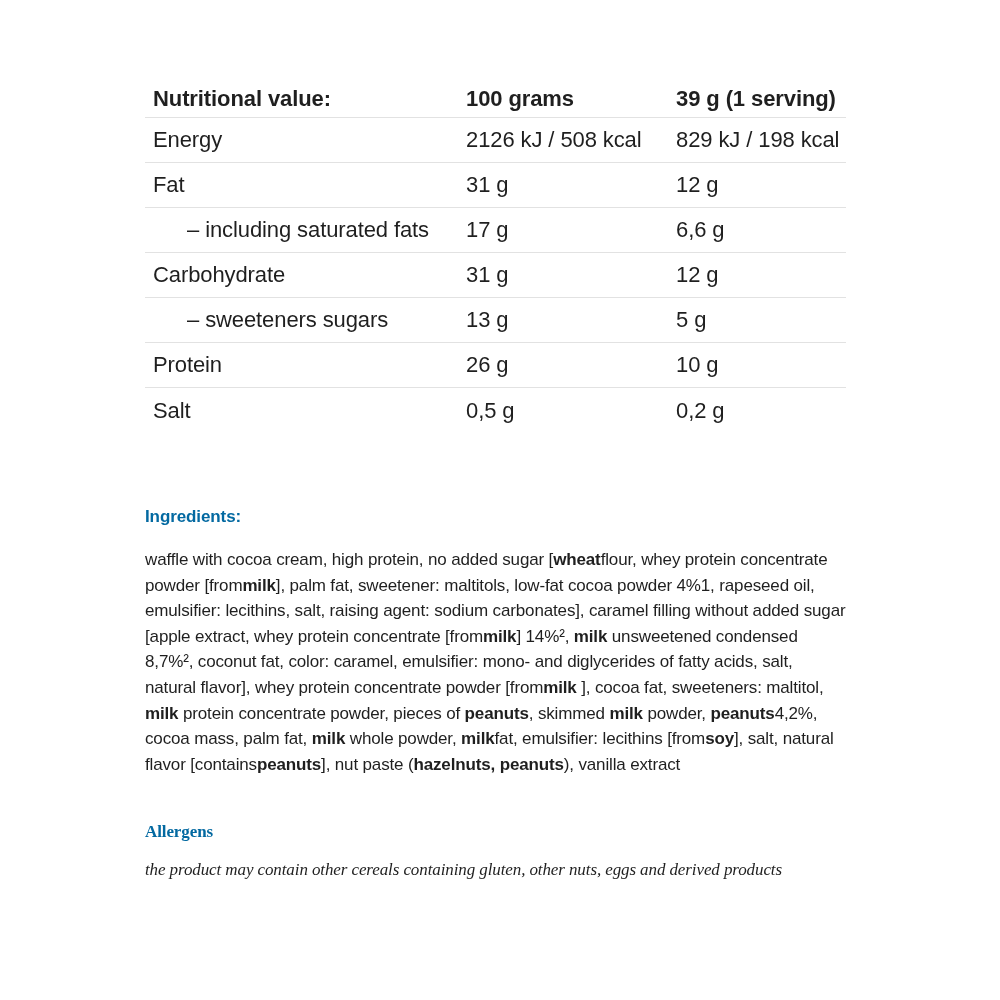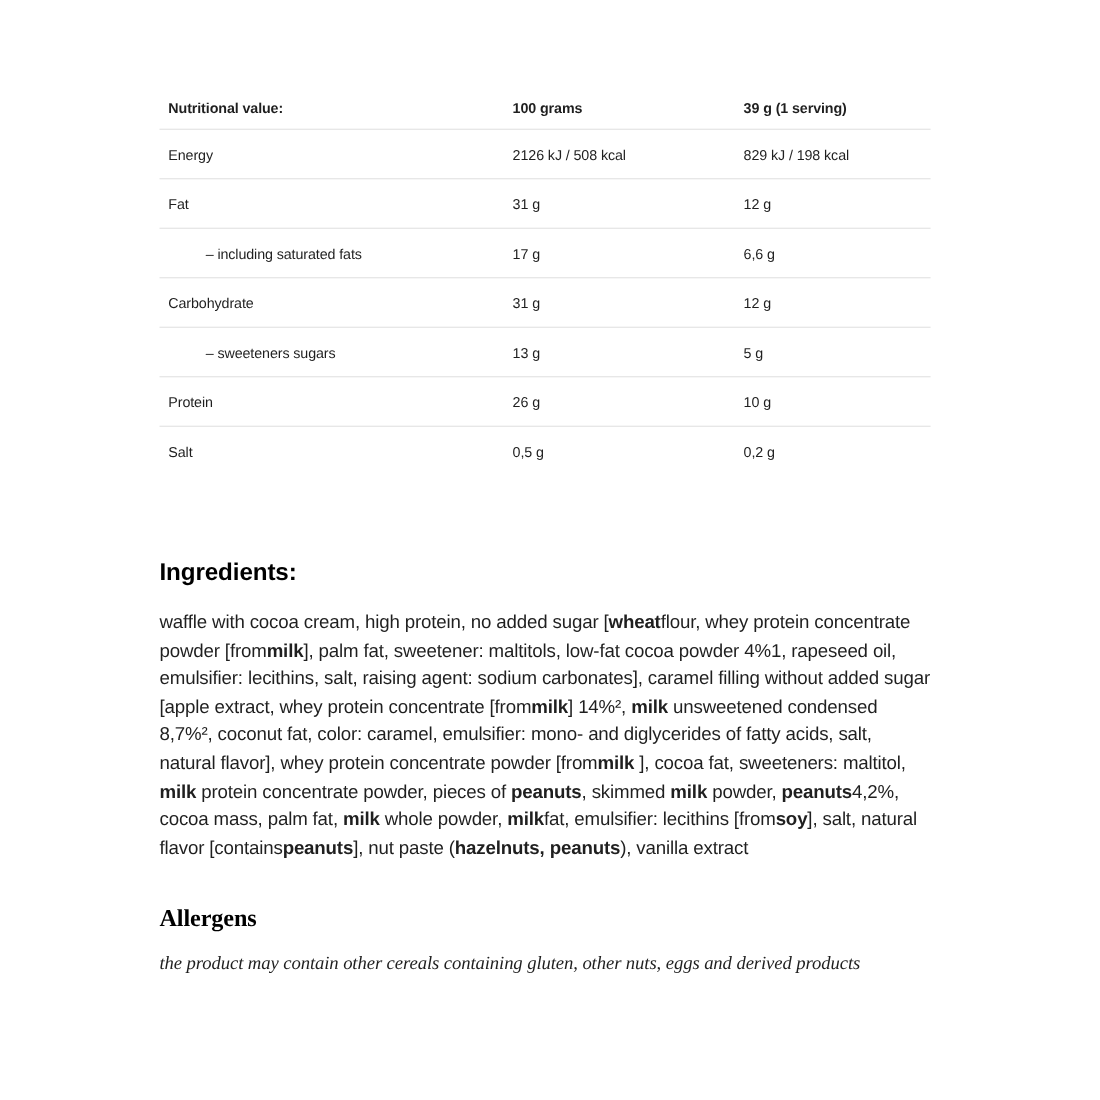--- a/index.html
+++ b/index.html
@@ -8,40 +8,40 @@
     background: #ffffff;
     font-family: "Liberation Sans", sans-serif;
     color: #1f1f1f;
     -webkit-font-smoothing: antialiased;
   }
   .page { position: relative; width: 1000px; height: 1000px; overflow: hidden; }
 
   
   .nutrition-table {
     position: absolute; left: 145px; top: 80px; width: 701px;
-    font-size: 13px; letter-spacing: -0.1px;
+    font-size: 22px; letter-spacing: -0.1px;
   }
   .t-row {
     display: grid;
     grid-template-columns: 313px 210px 178px;
     align-items: center;
     height: 45px;
     border-bottom: 1px solid #e2e2e2;
   }
   .t-row.header { height: 38px; font-weight: 700; }
   .t-row.last { border-bottom: none; }
   .t-cell { padding-left: 8px; white-space: nowrap; }
   .t-row .t-cell:first-child.indent { padding-left: 42px; }
 
   
   .ingredients {
     position: absolute; left: 145px; top: 507px; width: 703px;
   }
   .section-heading {
-    font-size: 22px; font-weight: 700; color: #000000;
+    font-size: 17px; font-weight: 700; color: #0369a1;
     letter-spacing: -0.1px;
   }
   .ingredients-text {
     margin-top: 20px;
     font-size: 17px; line-height: 25.6px; letter-spacing: -0.15px;
   }
   .ingredients-text b { font-weight: 700; }
 
   
   .allergens {

